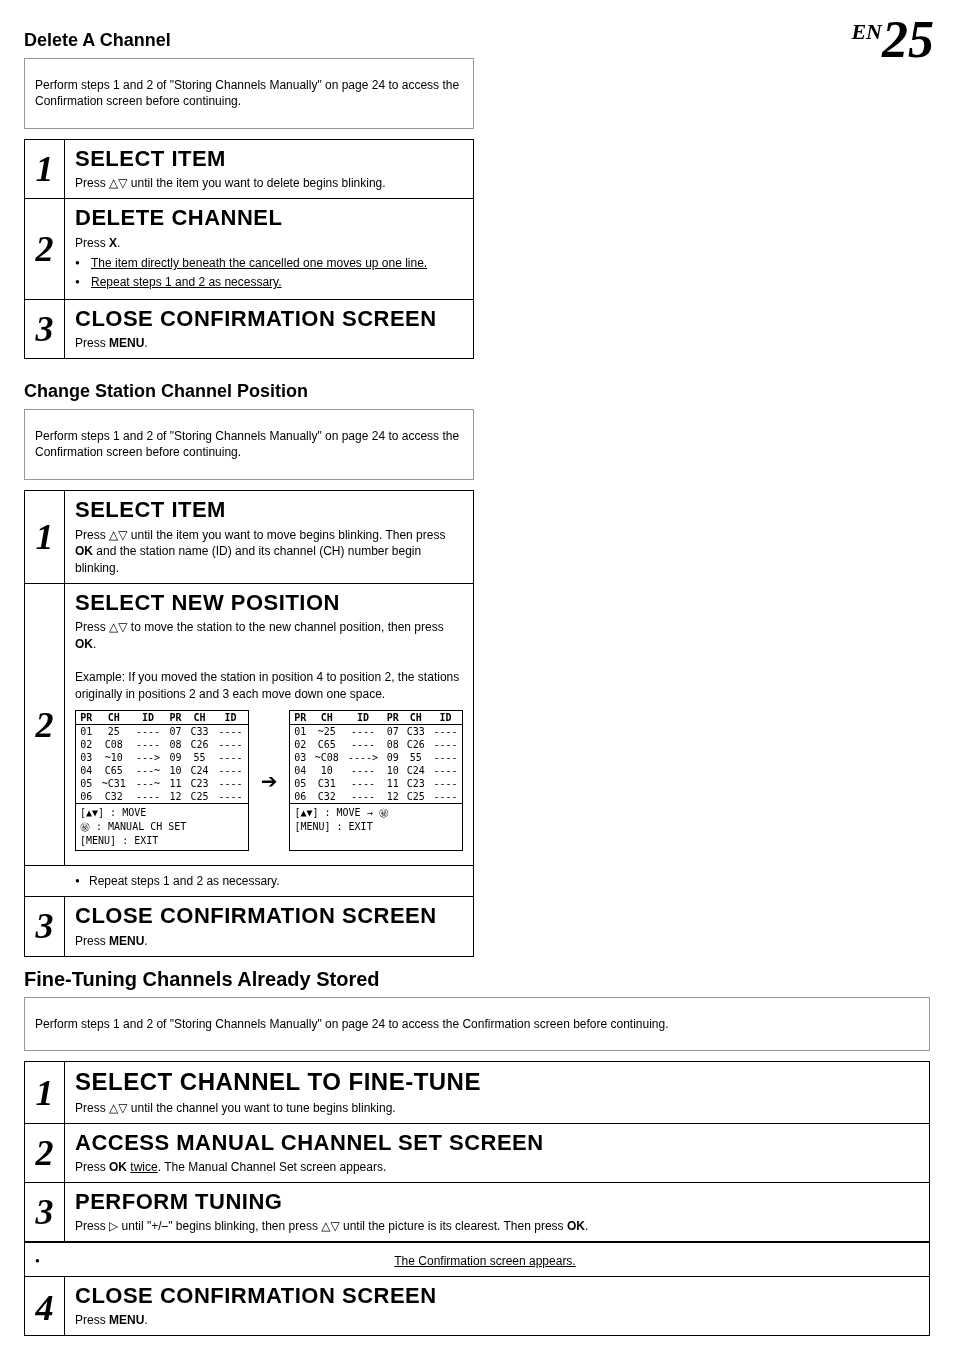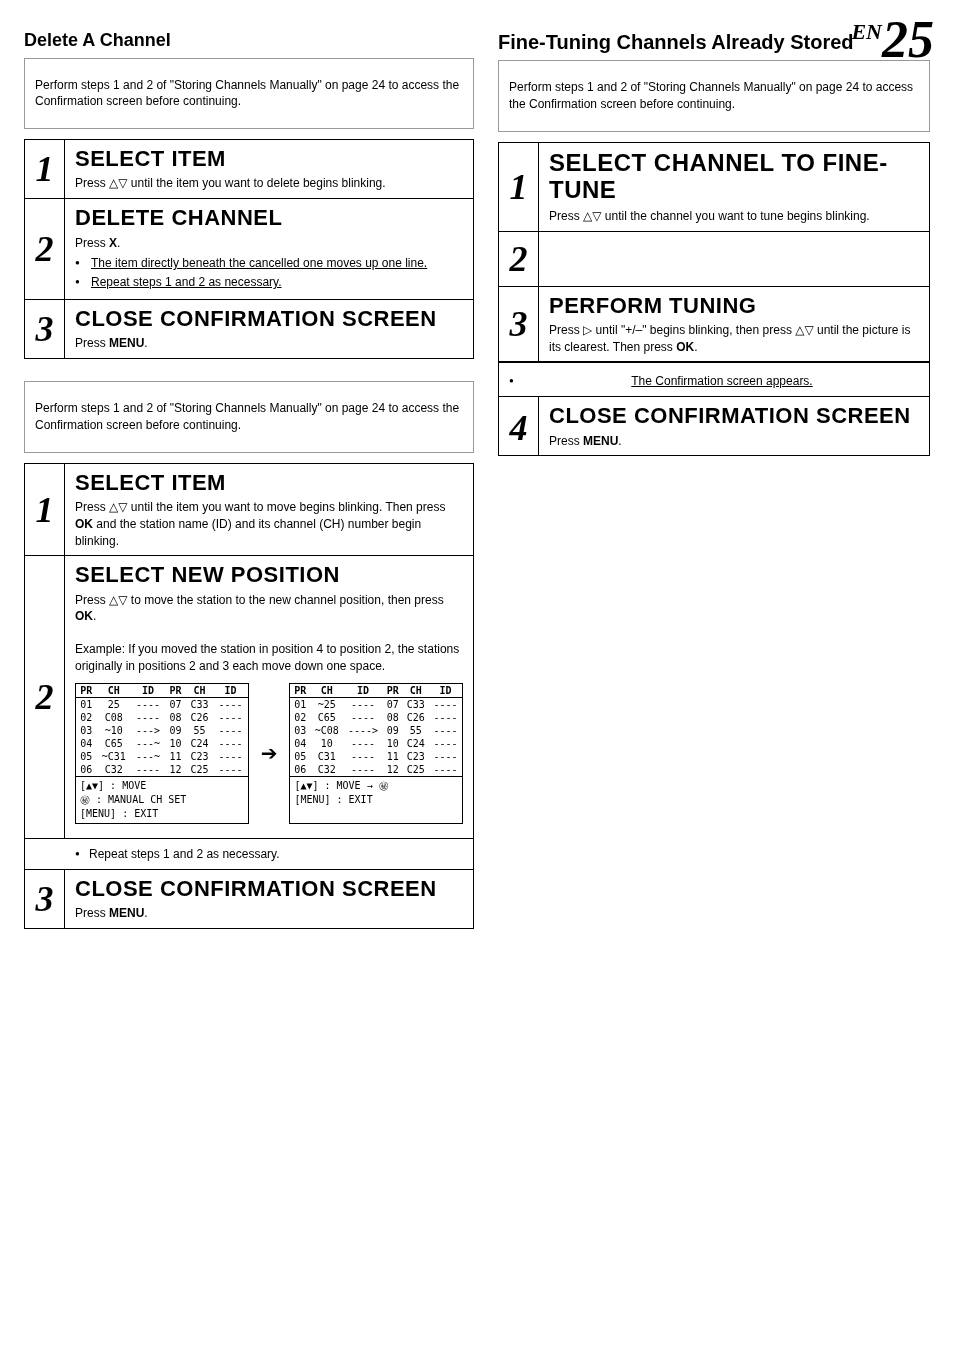--- a/index.html
+++ b/index.html
@@ -27,22 +27,23 @@
     .page-number .en-label {
       font-size: 22px;
       font-style: italic;
       vertical-align: super;
       font-family: Times New Roman, serif;
     }
 
     
     .main-layout {
       display: flex;
-      gap: 24px;
+      gap: 10px;
       margin-top: 10px;
+      flex-direction: column;
     }
     .left-col {
       flex: 0 0 450px;
       width: 450px;
     }
     .right-col {
       flex: 1;
     }
 
     
@@ -278,20 +279,21 @@
           <div class="step-number">3</div>
           <div class="step-content">
             <div class="step-heading">CLOSE CONFIRMATION SCREEN</div>
             <div class="step-text">Press <strong>MENU</strong>.</div>
           </div>
         </div>
       </div>
     </div>
 
     <div class="change-section">
+      <div class="section-title">Change Station Channel Position</div>
       <div class="instruction-box">Perform steps 1 and 2 of "Storing Channels Manually" on page 24 to access the Confirmation screen before continuing.</div>
 
       <div class="steps-container">
 
         <div class="step">
           <div class="step-number">1</div>
           <div class="step-content">
             <div class="step-heading">SELECT ITEM</div>
             <div class="step-text">Press △▽ until the item you want to move begins blinking. Then press <strong>OK</strong> and the station name (ID) and its channel (CH) number begin blinking.</div>
           </div>
@@ -476,20 +478,24 @@
         <div class="step">
           <div class="step-number">1</div>
           <div class="step-content">
             <div class="step-heading channel-select">SELECT CHANNEL TO FINE-TUNE</div>
             <div class="step-text">Press △▽ until the channel you want to tune begins blinking.</div>
           </div>
         </div>
 
         <div class="step">
           <div class="step-number">2</div>
+          <div class="step-content">
+            <div class="step-heading" style="font-size:22px;">ACCESS MANUAL CHANNEL SET SCREEN</div>
+            <div class="step-text">Press <strong>OK</strong> <u>twice</u>. The Manual Channel Set screen appears.</div>
+          </div>
         </div>
 
         <div class="step">
           <div class="step-number">3</div>
           <div class="step-content">
             <div class="step-heading">PERFORM TUNING</div>
             <div class="step-text">Press ▷ until "+/–" begins blinking, then press △▽ until the picture is its clearest. Then press <strong>OK</strong>.</div>
           </div>
         </div>
 

